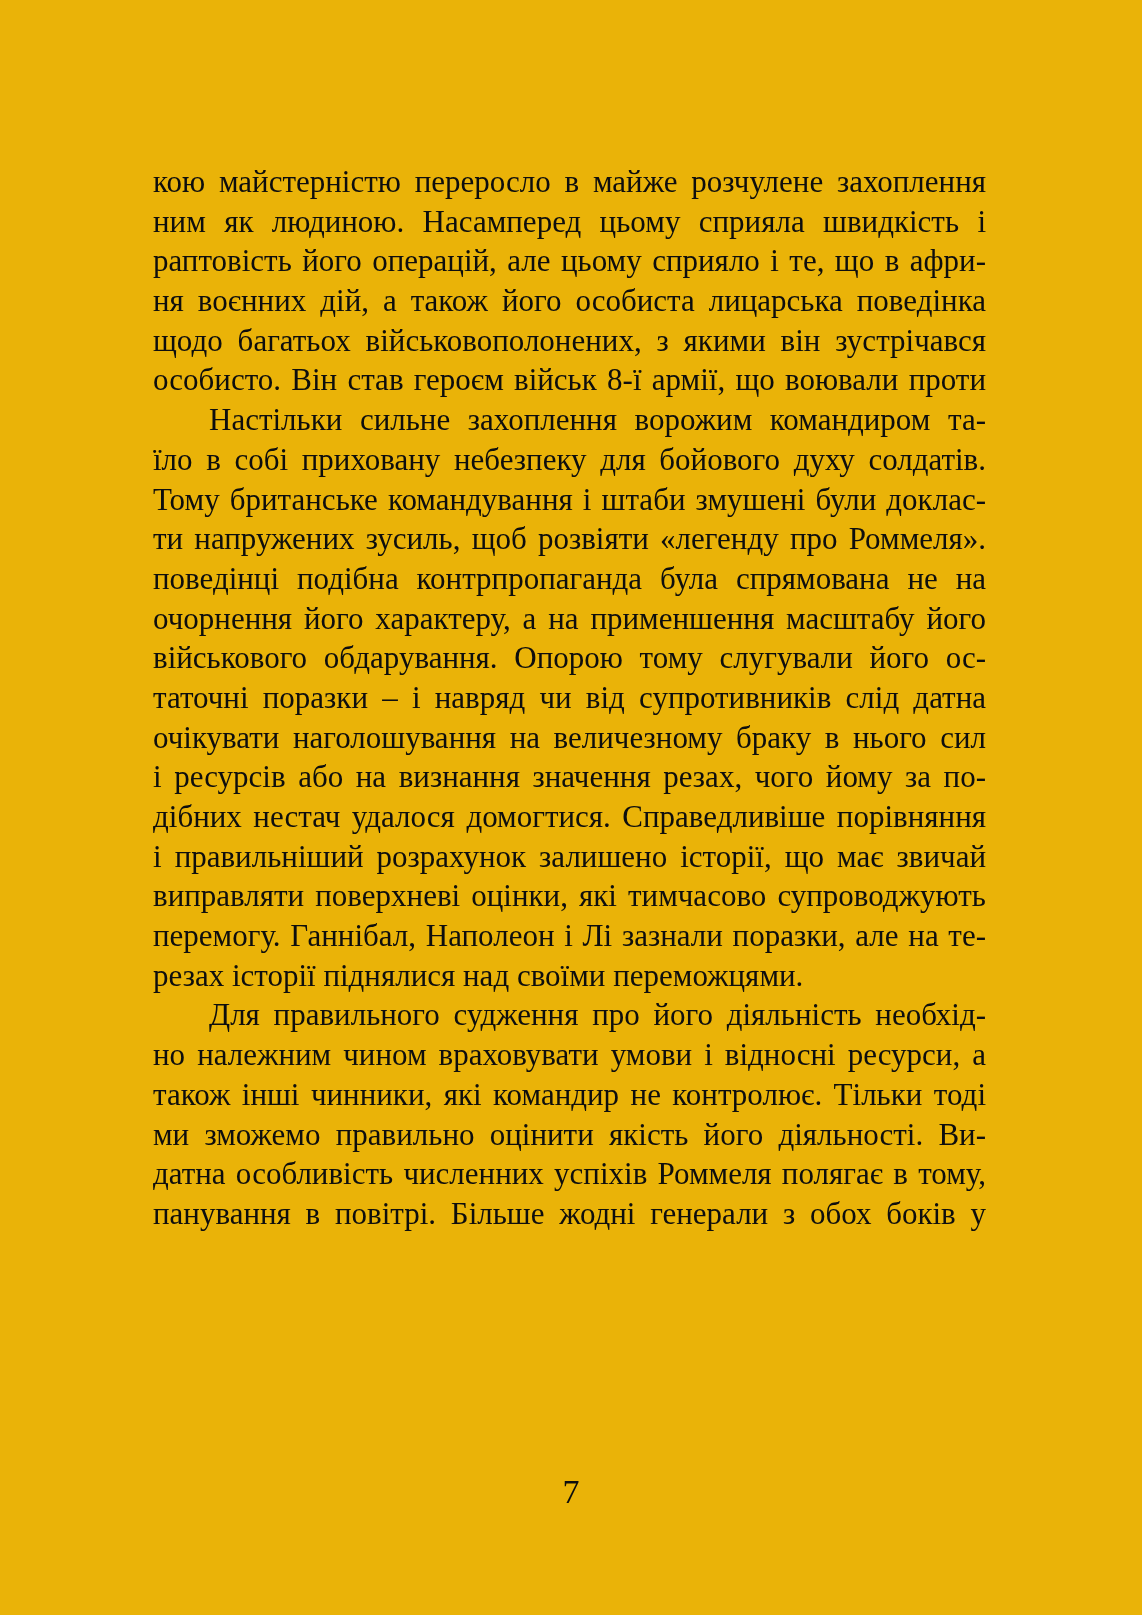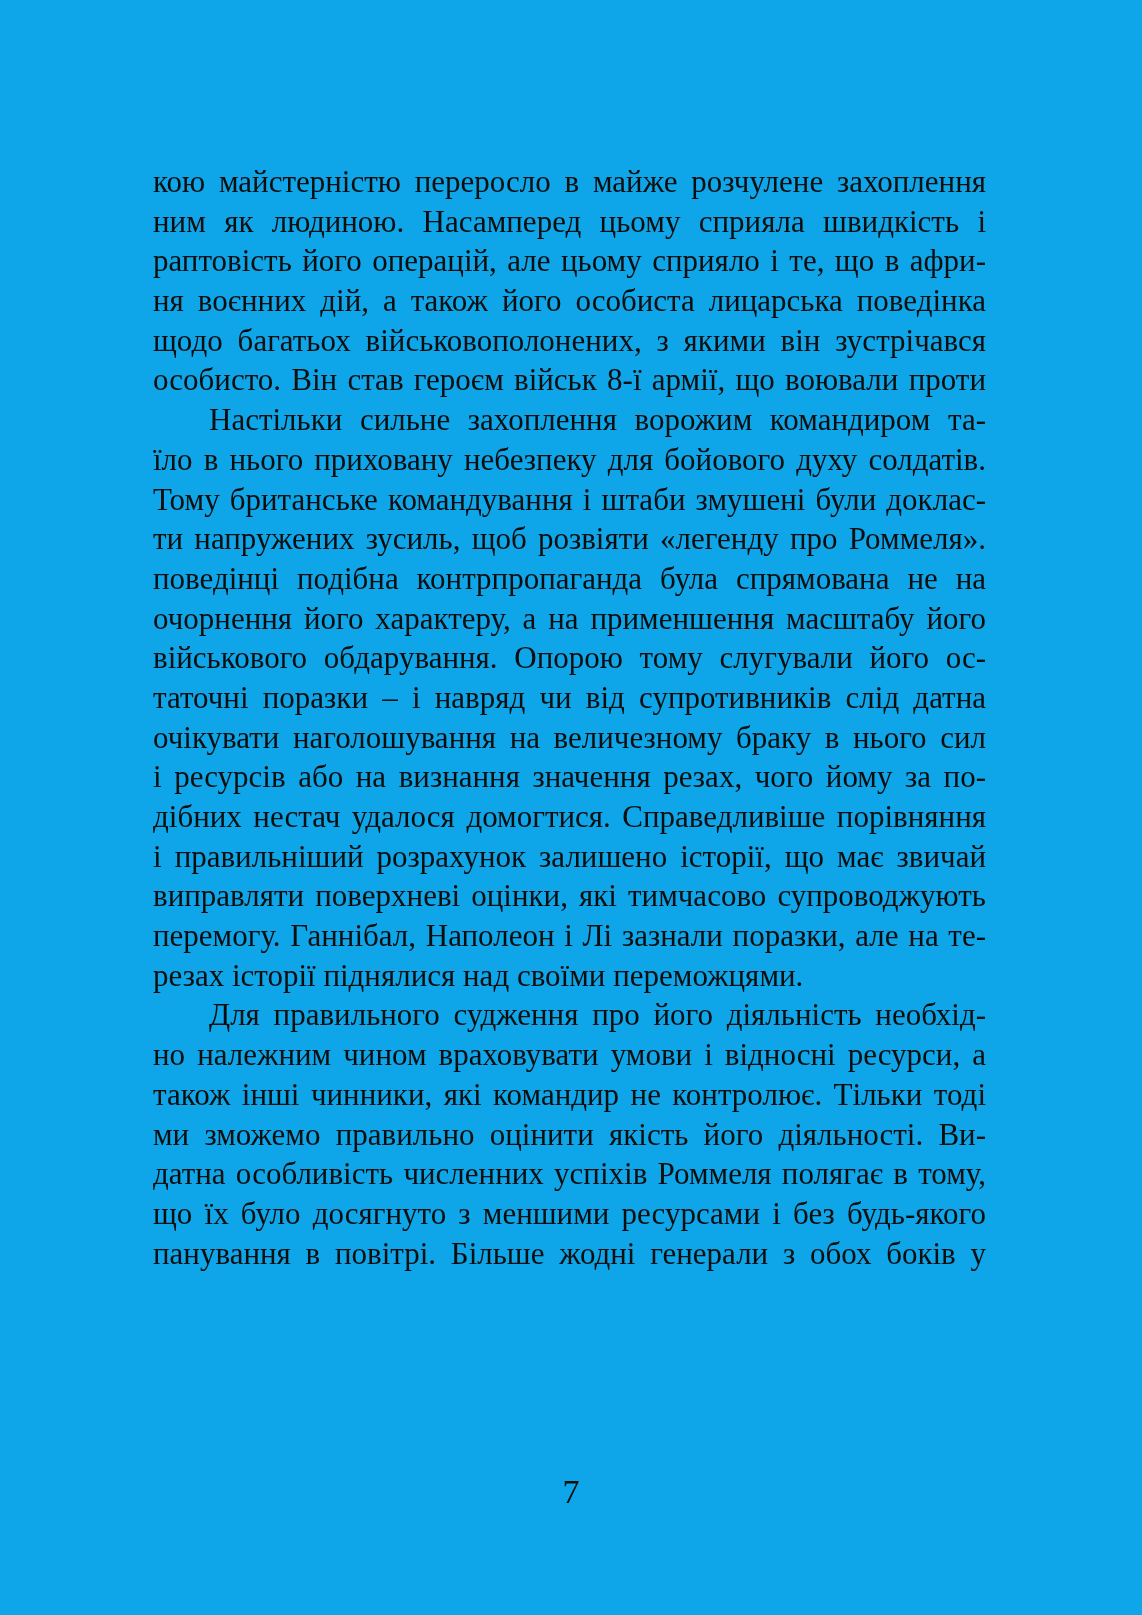--- a/index.html
+++ b/index.html
@@ -10,21 +10,21 @@
     width: 1142px;
     height: 1615px;
     background: #ffffff;
     position: relative;
     overflow: hidden;
     font-family: "Liberation Serif", serif;
   }
   .page {
     position: absolute;
     inset: 0;
-    background: #0ea5e9;
+    background: #eab308;
   }
   .text-block {
     position: absolute;
     left: 153px;
     top: 162px;
     width: 833px;
     color: #0e0e0e;
     font-size: 31px;
     line-height: 39.7px;
   }
@@ -57,36 +57,35 @@
 
 <div class="page">
   <div class="text-block" id="text-block">
       <div class="line">кою майстерністю переросло в майже розчулене захоплення</div>
       <div class="line">ним як людиною. Насамперед цьому сприяла швидкість і</div>
       <div class="line">раптовість його операцій, але цьому сприяло і те, що в афри-</div>
       <div class="line">ня воєнних дій, а також його особиста лицарська поведінка</div>
       <div class="line">щодо багатьох військовополонених, з якими він зустрічався</div>
       <div class="line">особисто. Він став героєм військ 8-ї армії, що воювали проти</div>
       <div class="line indent">Настільки сильне захоплення ворожим командиром та-</div>
-      <div class="line">їло в нього приховану небезпеку для бойового духу солдатів.</div>
+      <div class="line">їло в собі приховану небезпеку для бойового духу солдатів.</div>
       <div class="line">Тому британське командування і штаби змушені були доклас-</div>
       <div class="line">ти напружених зусиль, щоб розвіяти «легенду про Роммеля».</div>
       <div class="line">поведінці подібна контрпропаганда була спрямована не на</div>
       <div class="line">очорнення його характеру, а на применшення масштабу його</div>
       <div class="line">військового обдарування. Опорою тому слугували його ос-</div>
       <div class="line">таточні поразки – і навряд чи від супротивників слід датна</div>
       <div class="line">очікувати наголошування на величезному браку в нього сил</div>
       <div class="line">і ресурсів або на визнання значення резах, чого йому за по-</div>
       <div class="line">дібних нестач удалося домогтися. Справедливіше порівняння</div>
       <div class="line">і правильніший розрахунок залишено історії, що має звичай</div>
       <div class="line">виправляти поверхневі оцінки, які тимчасово супроводжують</div>
       <div class="line">перемогу. Ганнібал, Наполеон і Лі зазнали поразки, але на те-</div>
       <div class="line last">резах історії піднялися над своїми переможцями.</div>
       <div class="line indent">Для правильного судження про його діяльність необхід-</div>
       <div class="line">но належним чином враховувати умови і відносні ресурси, а</div>
       <div class="line">також інші чинники, які командир не контролює. Тільки тоді</div>
       <div class="line">ми зможемо правильно оцінити якість його діяльності. Ви-</div>
       <div class="line">датна особливість численних успіхів Роммеля полягає в тому,</div>
-      <div class="line">що їх було досягнуто з меншими ресурсами і без будь-якого</div>
       <div class="line">панування в повітрі. Більше жодні генерали з обох боків у</div>
     </div>
   <div class="page-number">7</div>
 </div>
 
 </body></html>

